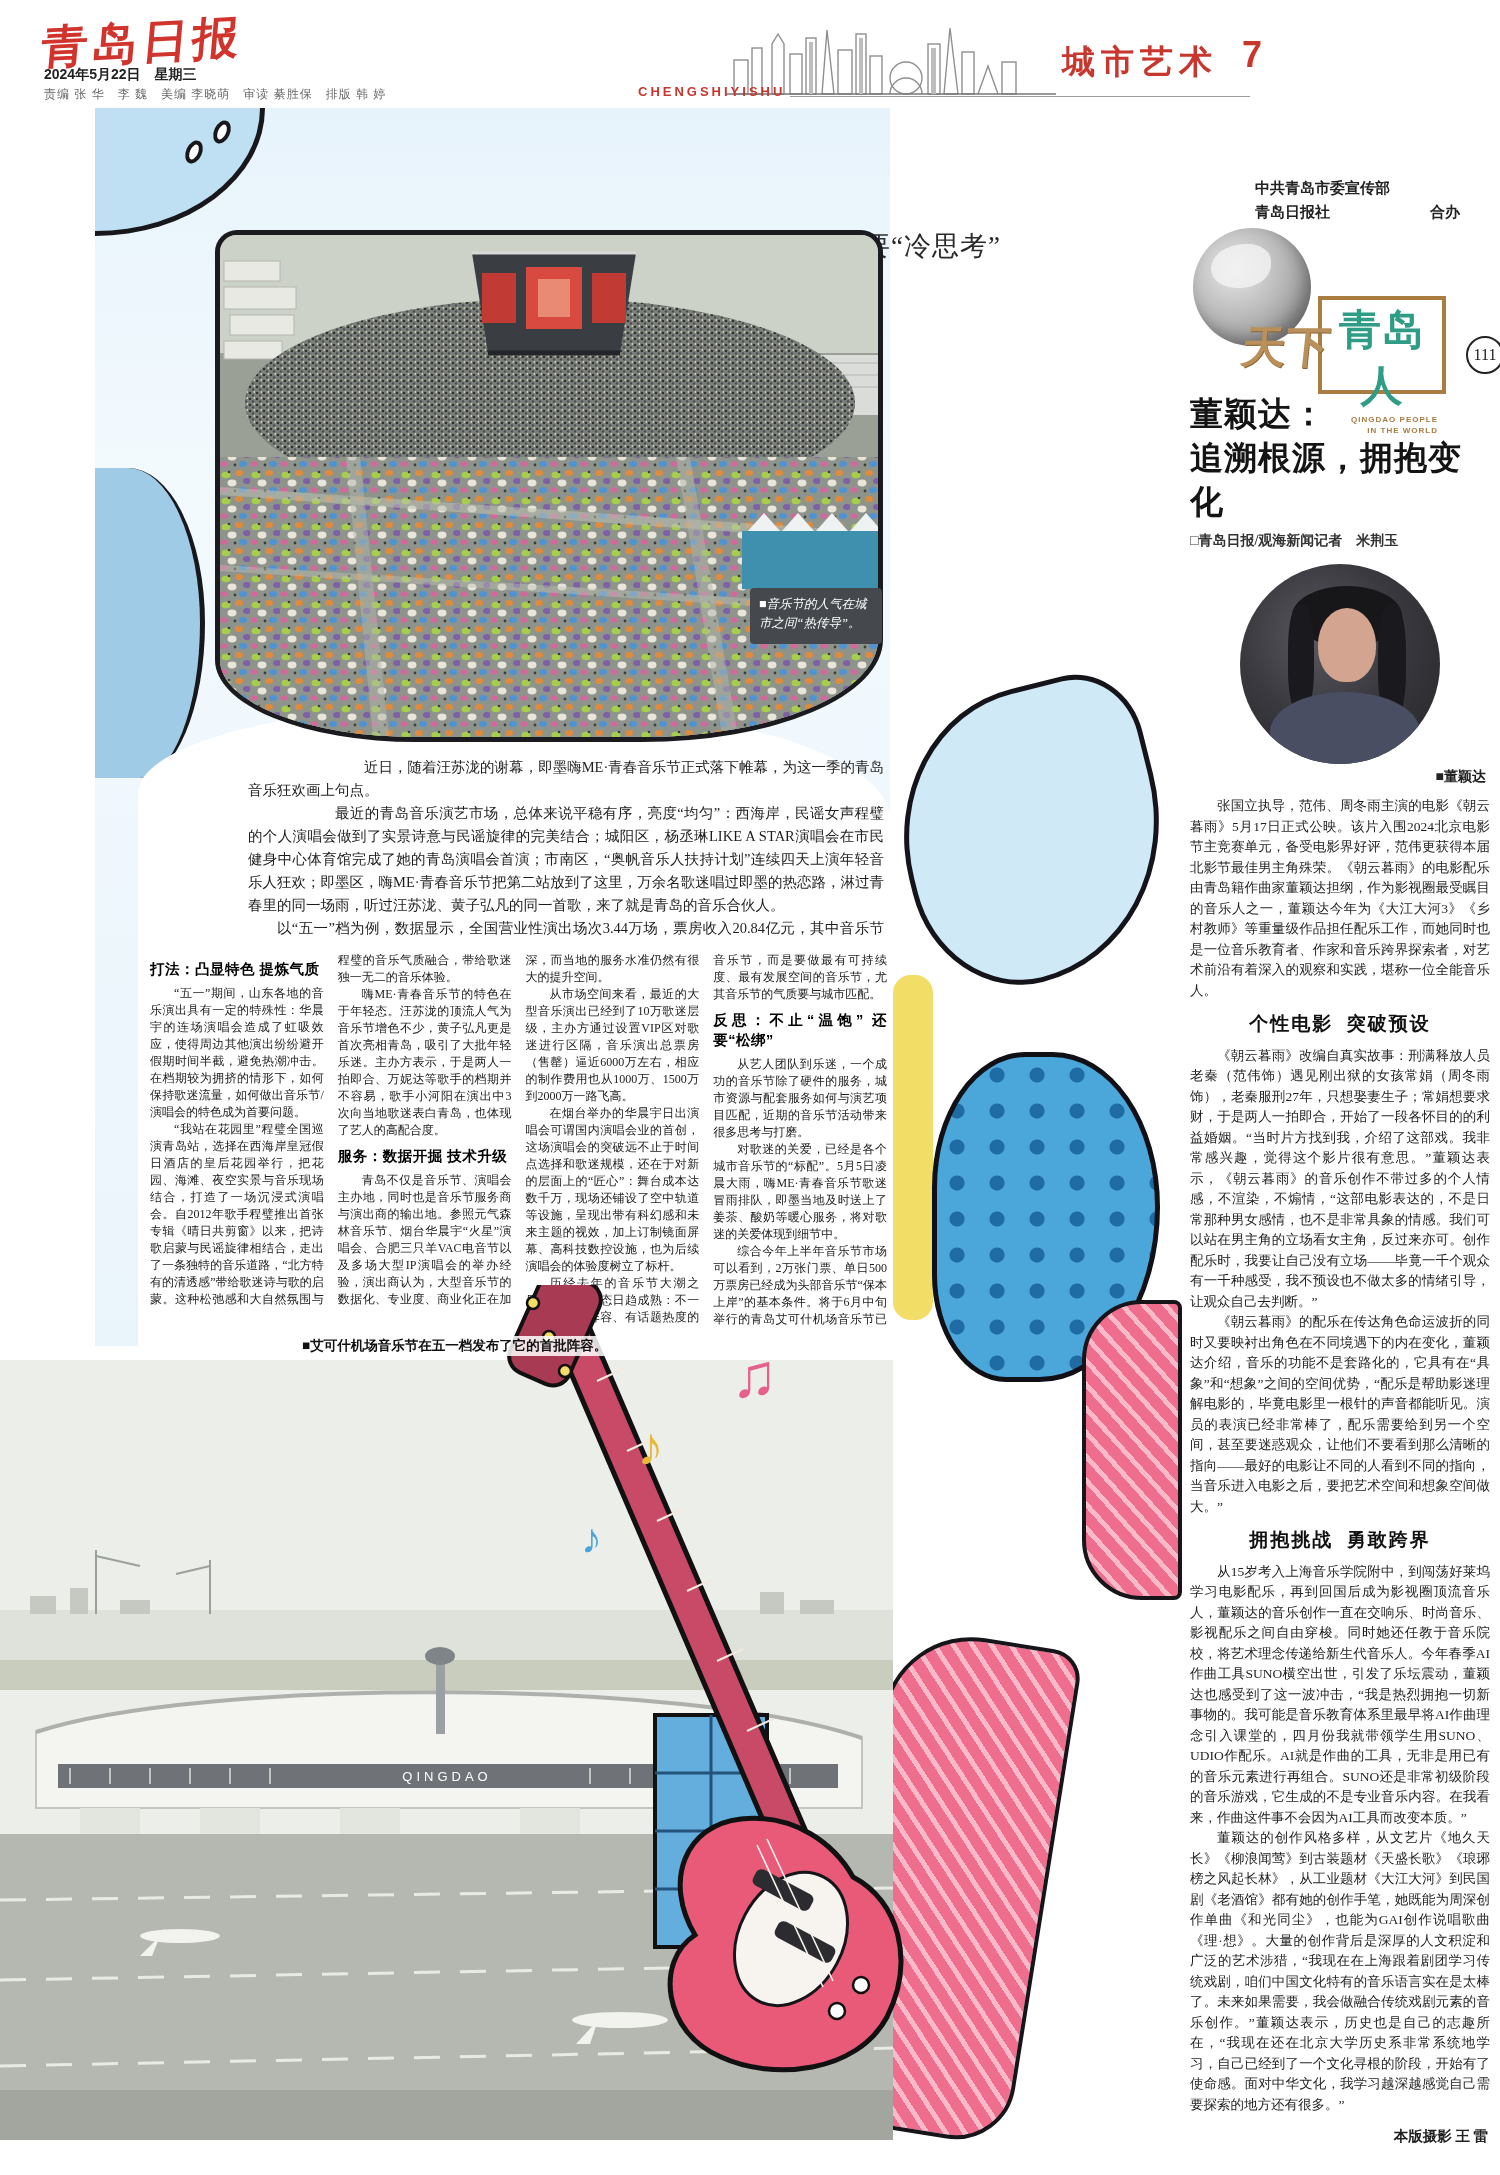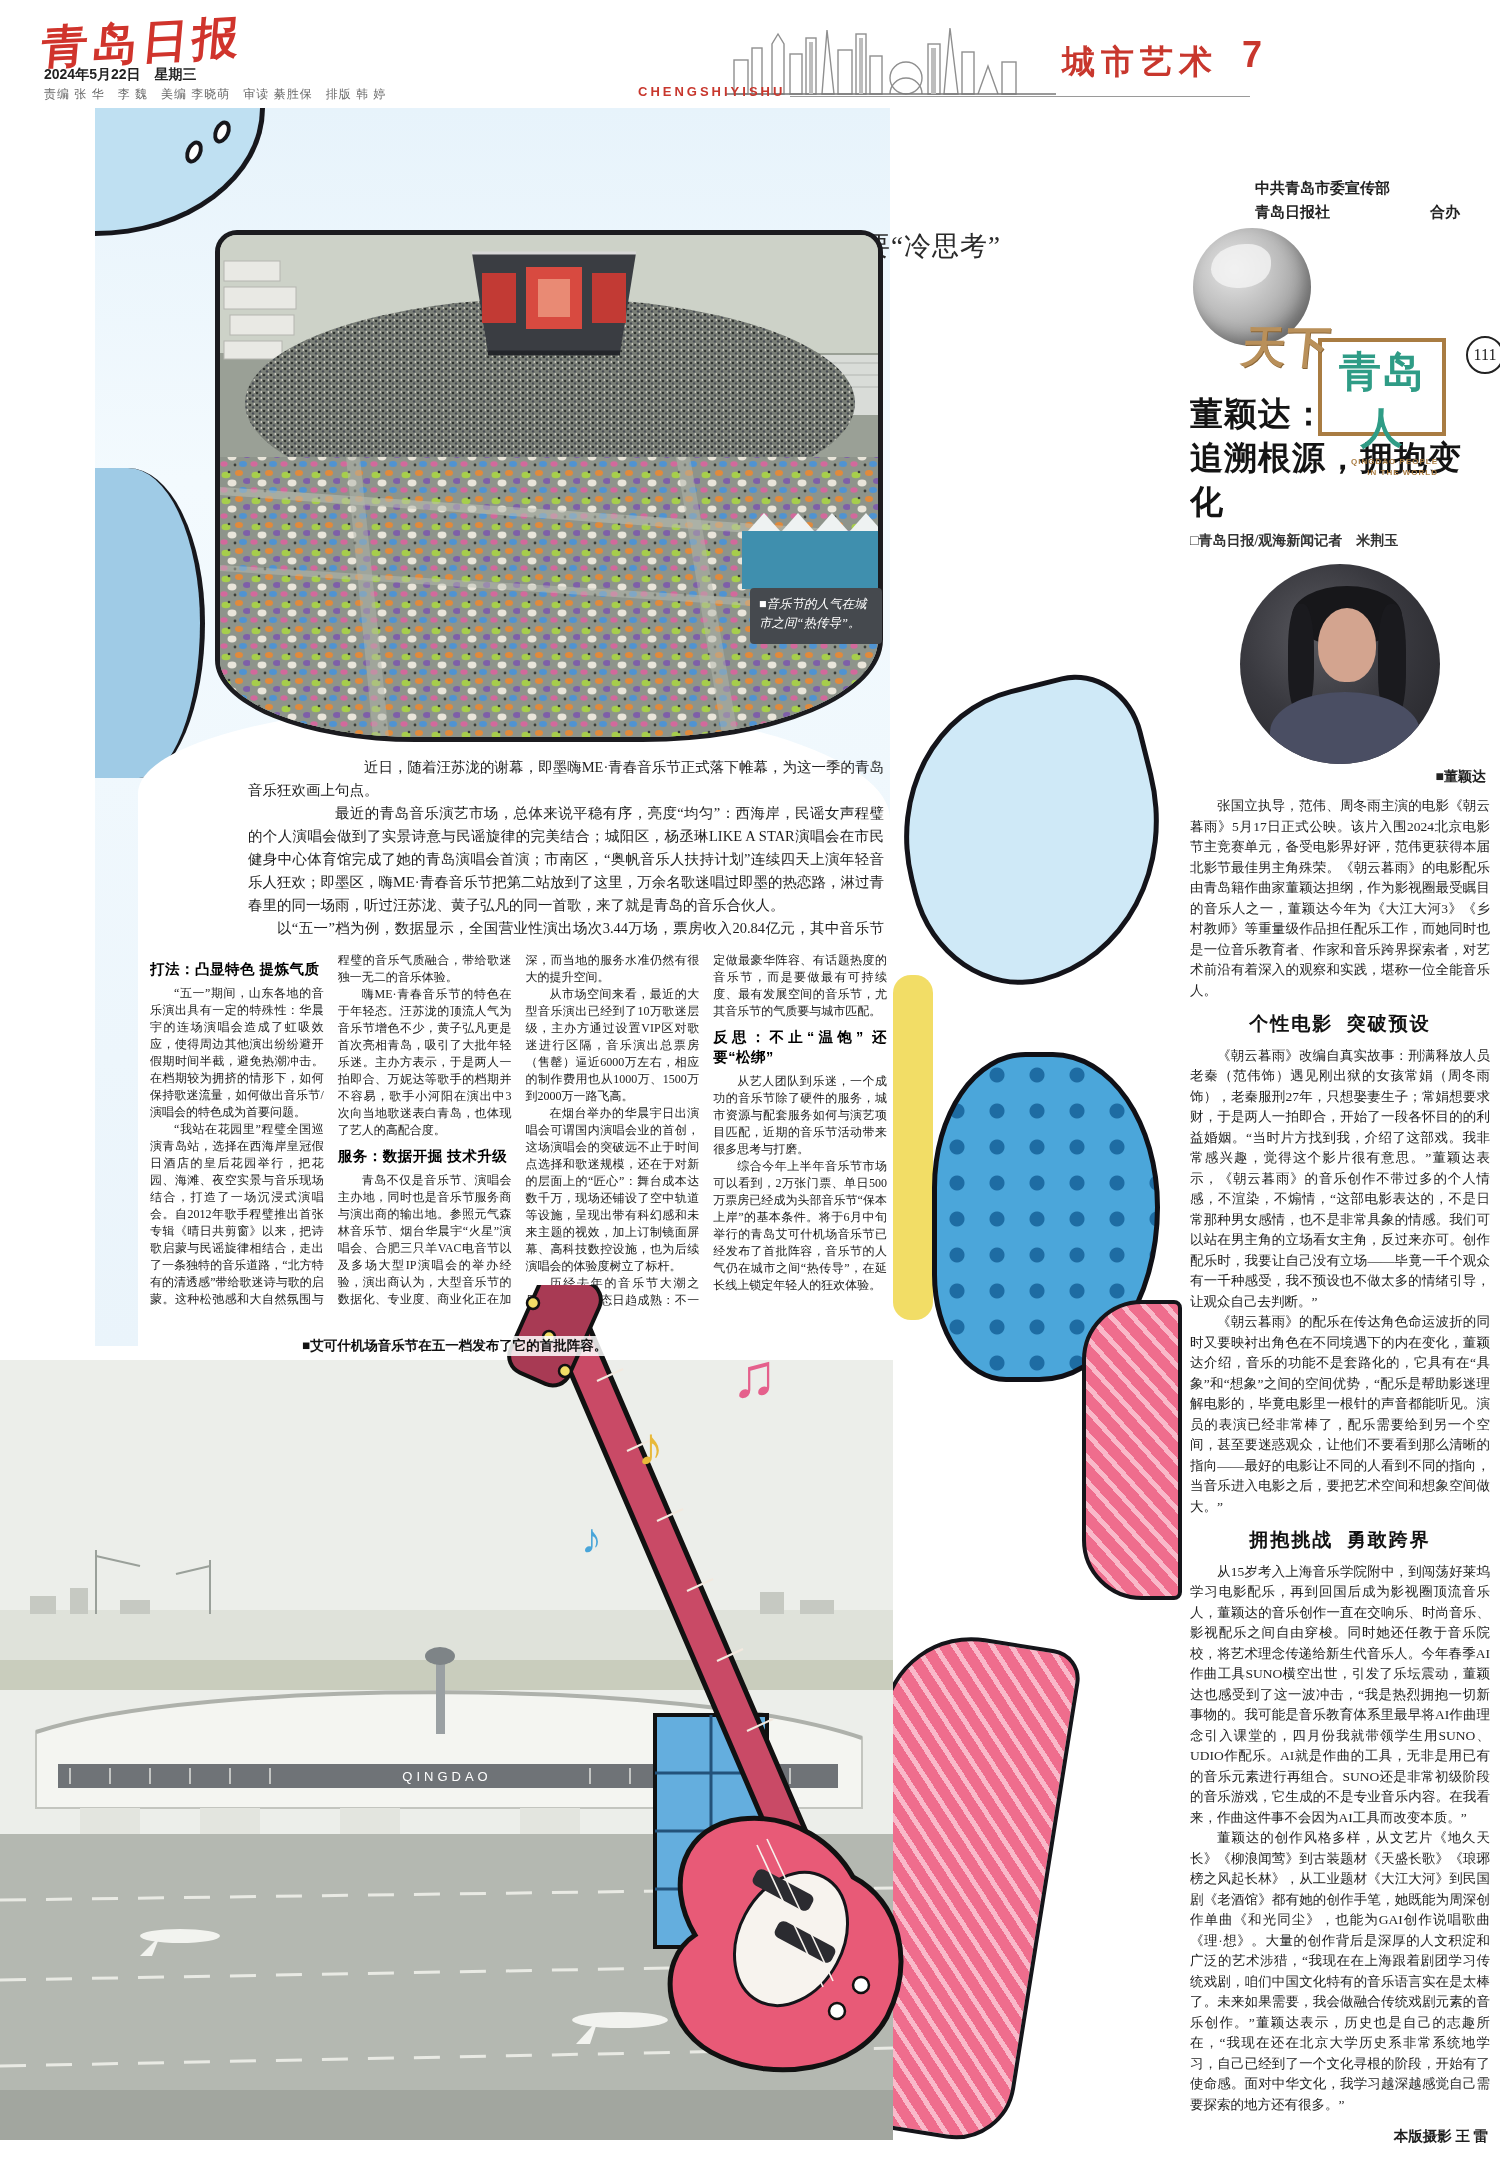--- a/index.html
+++ b/index.html
@@ -83,21 +83,21 @@
     font-family:"Liberation Sans","DejaVu Sans",sans-serif;}
   #org .row{ display:flex; justify-content:space-between; }
   #globe{ position:absolute; left:1193px; top:228px; width:118px; height:118px; border-radius:50%;
     background:radial-gradient(circle at 35% 35%, #e7e7e7 0%, #b9b9b9 45%, #6f6f6f 100%);
     box-shadow:inset -6px -8px 14px rgba(0,0,0,.25);}
   #globe:before{ content:""; position:absolute; left:18px; top:16px; width:60px; height:44px;
     background:#f4f4f4; border-radius:60% 40% 55% 45%; opacity:.8;}
   #tianxia{ position:absolute; left:1242px; top:318px; font-size:44px; font-weight:900; color:#b9905a;
     transform:skewX(-6deg); font-family:"Liberation Sans",sans-serif; text-shadow:1px 1px 0 #8a6536; z-index:3;}
   #qframe{ position:absolute; left:1318px; top:296px; width:128px; height:98px;
-    border:4px solid #a97c42; background:#fff; z-index:2; padding-top:2px;margin-top:42px;}
+    border:4px solid #a97c42; background:#fff; z-index:2; padding-top:2px;}
   #qdr{ font-size:42px; font-weight:900; color:#2f9c86; letter-spacing:1px; text-align:center;
     font-family:"Liberation Sans",sans-serif;}
   #logo-en{ text-align:right; font-size:8px; color:#a97c42; font-weight:bold; letter-spacing:1px;
     line-height:11px; padding-right:4px; font-family:"Liberation Sans",sans-serif;}
   #issue{ position:absolute; left:1446px; top:336px; width:38px; height:38px; border:2px solid #222;
     border-radius:50%; text-align:center; line-height:34px; font-size:16px; color:#222; background:#fff; z-index:4;margin-left:20px;}
 
   #sb{ position:absolute; left:1190px; top:392px; width:300px; height:1760px; overflow:hidden;}
   #sb-title{ font-size:33px; font-weight:900; color:#141414; line-height:44px;
     font-family:"Liberation Serif",serif; letter-spacing:1px;}
@@ -246,20 +246,21 @@
       <p>“五一”期间，山东各地的音乐演出具有一定的特殊性：华晨宇的连场演唱会造成了虹吸效应，使得周边其他演出纷纷避开假期时间半截，避免热潮冲击。在档期较为拥挤的情形下，如何保持歌迷流量，如何做出音乐节/演唱会的特色成为首要问题。</p>
       <p>“我站在花园里”程璧全国巡演青岛站，选择在西海岸皇冠假日酒店的皇后花园举行，把花园、海滩、夜空实景与音乐现场结合，打造了一场沉浸式演唱会。自2012年歌手程璧推出首张专辑《晴日共剪窗》以来，把诗歌启蒙与民谣旋律相结合，走出了一条独特的音乐道路，“北方特有的清透感”带给歌迷诗与歌的启蒙。这种松弛感和大自然氛围与程璧的音乐气质融合，带给歌迷独一无二的音乐体验。</p>
       <p>嗨ME·青春音乐节的特色在于年轻态。汪苏泷的顶流人气为音乐节增色不少，黄子弘凡更是首次亮相青岛，吸引了大批年轻乐迷。主办方表示，于是两人一拍即合、万妮达等歌手的档期并不容易，歌手小河阳在演出中3次向当地歌迷表白青岛，也体现了艺人的高配合度。</p>
       <h2 class="sec-h">服务：数据开掘  技术升级</h2>
       <p>青岛不仅是音乐节、演唱会主办地，同时也是音乐节服务商与演出商的输出地。参照元气森林音乐节、烟台华晨宇“火星”演唱会、合肥三只羊VAC电音节以及多场大型IP演唱会的举办经验，演出商认为，大型音乐节的数据化、专业度、商业化正在加深，而当地的服务水准仍然有很大的提升空间。</p>
       <p>从市场空间来看，最近的大型音乐演出已经到了10万歌迷层级，主办方通过设置VIP区对歌迷进行区隔，音乐演出总票房（售罄）逼近6000万左右，相应的制作费用也从1000万、1500万到2000万一路飞高。</p>
       <p>在烟台举办的华晨宇日出演唱会可谓国内演唱会业的首创，这场演唱会的突破远不止于时间点选择和歌迷规模，还在于对新的层面上的“匠心”：舞台成本达数千万，现场还铺设了空中轨道等设施，呈现出带有科幻感和未来主题的视效，加上订制镜面屏幕、高科技数控设施，也为后续演唱会的体验度树立了标杆。</p>
       <p>历经去年的音乐节大潮之后，演出商心态日趋成熟：不一定做最豪华阵容、有话题热度的音乐节，而是要做最有可持续度、最有发展空间的音乐节，尤其音乐节的气质要与城市匹配。</p>
       <h2 class="sec-h">反思：不止“温饱”  还要“松绑”</h2>
       <p>从艺人团队到乐迷，一个成功的音乐节除了硬件的服务，城市资源与配套服务如何与演艺项目匹配，近期的音乐节活动带来很多思考与打磨。</p>
+      <p>对歌迷的关爱，已经是各个城市音乐节的“标配”。5月5日凌晨大雨，嗨ME·青春音乐节歌迷冒雨排队，即墨当地及时送上了姜茶、酸奶等暖心服务，将对歌迷的关爱体现到细节中。</p>
       <p>综合今年上半年音乐节市场可以看到，2万张门票、单日500万票房已经成为头部音乐节“保本上岸”的基本条件。将于6月中旬举行的青岛艾可什机场音乐节已经发布了首批阵容，音乐节的人气仍在城市之间“热传导”，在延长线上锁定年轻人的狂欢体验。</p>
     </div>
   <div id="cap-bottom">■艾可什机场音乐节在五一档发布了它的首批阵容。</div>
 
   <div id="photo-bottom">
     <svg width="893" height="780" viewBox="0 0 893 780">
       <rect width="893" height="780" fill="#eceeea"></rect>
       <rect y="250" width="893" height="60" fill="#dfe2da"></rect>
       <g fill="#c6c9c2">
         <rect x="30" y="236" width="26" height="18"></rect>

